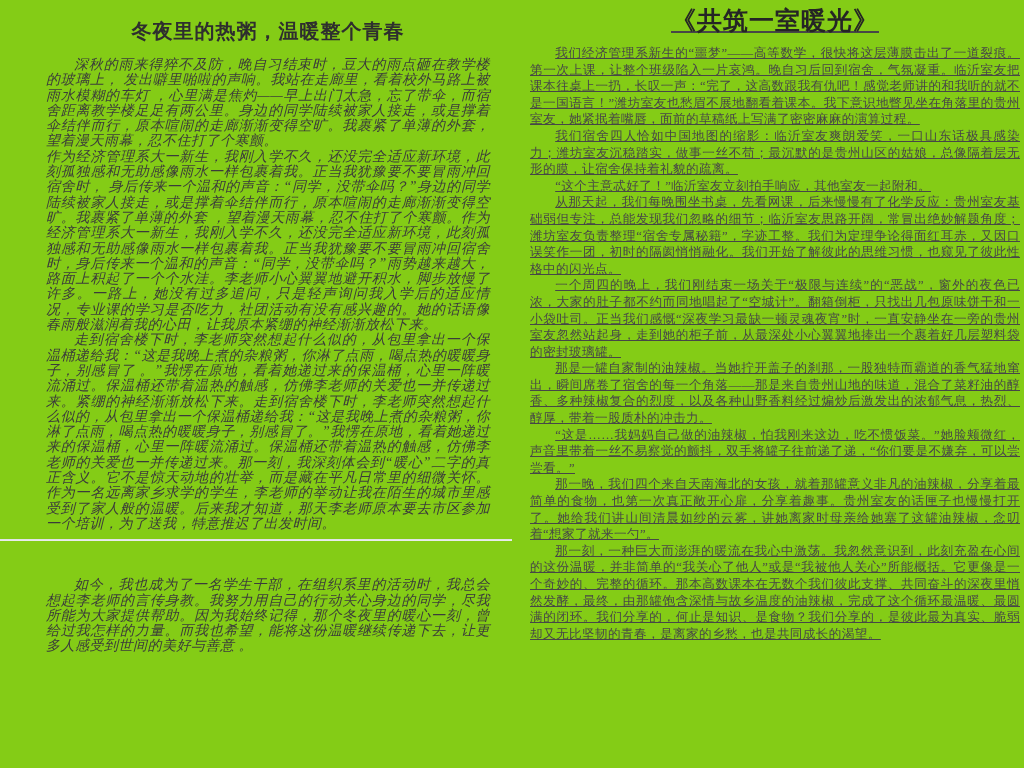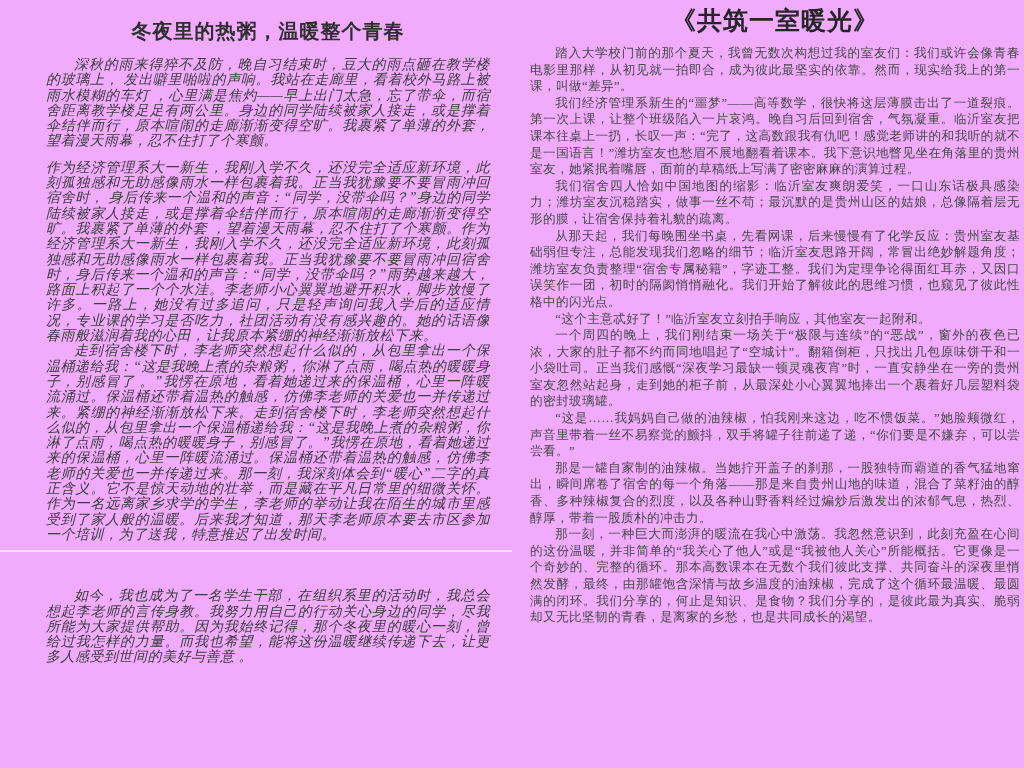--- a/index.html
+++ b/index.html
@@ -4,39 +4,40 @@
 <style>
   html, body {
     margin: 0;
     padding: 0;
     background: #ffffff;
   }
   .spread {
     position: relative;
     width: 1024px;
     height: 768px;
-    background: #f0abfc;
+    background: #84cc16;
     overflow: hidden;
     display: flex;
     font-family: "Liberation Serif", "DejaVu Serif", serif;
   }
   .page {
     box-sizing: border-box;
     height: 768px;
     overflow: hidden;
   }
   .page-left {
     width: 512px;
     padding: 10px 22px 0 46px;
     color: #3b3b3b;
   }
   .page-right {
     width: 512px;
     padding: 2px 4px 0 18px;
     color: #474747;
+    text-decoration: underline;
   }
   .page-left .doc-title {
     font-size: 20px;
     font-weight: bold;
     text-align: center;
     color: #2e2e2e;
     margin: 8px 0 12px 0;
     letter-spacing: 1px;
   }
   .page-right .doc-title {
@@ -58,21 +59,21 @@
   }
   .page-right p {
     margin: 0;
     font-size: 12.6px;
     line-height: 16.6px;
     letter-spacing: 0.4px;
     text-align: justify;
     text-justify: inter-ideograph;
   }
   p.indent { text-indent: 2em; }
-  p.no-indent { text-indent: 0; margin-top: 11px; }
+  p.no-indent { text-indent: 0; }
   .page-break-divider {
     height: 2px;
     background: linear-gradient(to bottom, #dde0e3, #eceeef);
     border: none;
     margin: 8px -22px 0 -46px;
   }
   .footer-para { margin-top: 36px !important; }
 </style>
 </head>
 <body>
@@ -83,25 +84,25 @@
     <div class="doc-title">冬夜里的热粥，温暖整个青春</div>
     <p class="indent">深秋的雨来得猝不及防，晚自习结束时，豆大的雨点砸在教学楼的玻璃上， 发出噼里啪啦的声响。我站在走廊里，看着校外马路上被雨水模糊的车灯 ，心里满是焦灼——早上出门太急，忘了带伞，而宿舍距离教学楼足足有两公里。身边的同学陆续被家人接走，或是撑着伞结伴而行，原本喧闹的走廊渐渐变得空旷。我裹紧了单薄的外套，望着漫天雨幕，忍不住打了个寒颤。</p>
     <p class="no-indent">作为经济管理系大一新生，我刚入学不久，还没完全适应新环境，此刻孤独感和无助感像雨水一样包裹着我。正当我犹豫要不要冒雨冲回宿舍时， 身后传来一个温和的声音：“同学，没带伞吗？”身边的同学陆续被家人接走，或是撑着伞结伴而行，原本喧闹的走廊渐渐变得空旷。我裹紧了单薄的外套 ，望着漫天雨幕，忍不住打了个寒颤。作为经济管理系大一新生，我刚入学不久，还没完全适应新环境，此刻孤独感和无助感像雨水一样包裹着我。正当我犹豫要不要冒雨冲回宿舍时，身后传来一个温和的声音：“同学，没带伞吗？”雨势越来越大，路面上积起了一个个水洼。李老师小心翼翼地避开积水，脚步放慢了许多。一路上，她没有过多追问，只是轻声询问我入学后的适应情况，专业课的学习是否吃力，社团活动有没有感兴趣的。她的话语像春雨般滋润着我的心田，让我原本紧绷的神经渐渐放松下来。</p>
     <p class="indent">走到宿舍楼下时，李老师突然想起什么似的，从包里拿出一个保温桶递给我：“这是我晚上煮的杂粮粥，你淋了点雨，喝点热的暖暖身子，别感冒了 。”我愣在原地，看着她递过来的保温桶，心里一阵暖流涌过。保温桶还带着温热的触感，仿佛李老师的关爱也一并传递过来。紧绷的神经渐渐放松下来。走到宿舍楼下时，李老师突然想起什么似的，从包里拿出一个保温桶递给我：“这是我晚上煮的杂粮粥，你淋了点雨，喝点热的暖暖身子，别感冒了。”我愣在原地，看着她递过来的保温桶，心里一阵暖流涌过。保温桶还带着温热的触感，仿佛李老师的关爱也一并传递过来。那一刻，我深刻体会到“暖心”二字的真正含义。它不是惊天动地的壮举，而是藏在平凡日常里的细微关怀。作为一名远离家乡求学的学生，李老师的举动让我在陌生的城市里感受到了家人般的温暖。后来我才知道，那天李老师原本要去市区参加一个培训，为了送我，特意推迟了出发时间。</p>
     <div class="page-break-divider"></div>
     <p class="indent footer-para">如今，我也成为了一名学生干部，在组织系里的活动时，我总会想起李老师的言传身教。我努力用自己的行动关心身边的同学，尽我所能为大家提供帮助。因为我始终记得，那个冬夜里的暖心一刻，曾给过我怎样的力量。而我也希望，能将这份温暖继续传递下去，让更多人感受到世间的美好与善意 。</p>
   </div>
 
   <div class="page page-right">
     <div class="doc-title">《共筑一室暖光》</div>
-    <p class="indent">踏入大学校门前的那个夏天，我曾无数次构想过我的室友们：我们或许会像青春电影里那样，从初见就一拍即合，成为彼此最坚实的依靠。然而，现实给我上的第一课，叫做“差异”。</p>
     <p class="indent">我们经济管理系新生的“噩梦”——高等数学，很快将这层薄膜击出了一道裂痕。第一次上课，让整个班级陷入一片哀鸿。晚自习后回到宿舍，气氛凝重。临沂室友把课本往桌上一扔，长叹一声：“完了，这高数跟我有仇吧！感觉老师讲的和我听的就不是一国语言！”潍坊室友也愁眉不展地翻看着课本。我下意识地瞥见坐在角落里的贵州室友，她紧抿着嘴唇，面前的草稿纸上写满了密密麻麻的演算过程。</p>
     <p class="indent">我们宿舍四人恰如中国地图的缩影：临沂室友爽朗爱笑，一口山东话极具感染力；潍坊室友沉稳踏实，做事一丝不苟；最沉默的是贵州山区的姑娘，总像隔着层无形的膜，让宿舍保持着礼貌的疏离。</p>
+    <p class="indent">“这个主意忒好了！”临沂室友立刻拍手响应，其他室友一起附和。</p>
     <p class="indent">从那天起，我们每晚围坐书桌，先看网课，后来慢慢有了化学反应：贵州室友基础弱但专注，总能发现我们忽略的细节；临沂室友思路开阔，常冒出绝妙解题角度；潍坊室友负责整理“宿舍专属秘籍”，字迹工整。我们为定理争论得面红耳赤，又因口误笑作一团，初时的隔阂悄悄融化。我们开始了解彼此的思维习惯，也窥见了彼此性格中的闪光点。</p>
-    <p class="indent">“这个主意忒好了！”临沂室友立刻拍手响应，其他室友一起附和。</p>
     <p class="indent">一个周四的晚上，我们刚结束一场关于“极限与连续”的“恶战”，窗外的夜色已浓，大家的肚子都不约而同地唱起了“空城计”。翻箱倒柜，只找出几包原味饼干和一小袋吐司。正当我们感慨“深夜学习最缺一顿灵魂夜宵”时，一直安静坐在一旁的贵州室友忽然站起身，走到她的柜子前，从最深处小心翼翼地捧出一个裹着好几层塑料袋的密封玻璃罐。</p>
+    <p class="indent">那是一罐自家制的油辣椒。当她拧开盖子的刹那，一股独特而霸道的香气猛地窜出，瞬间席卷了宿舍的每一个角落——那是来自贵州山地的味道，混合了菜籽油的醇香、多种辣椒复合的烈度，以及各种山野香料经过煸炒后激发出的浓郁气息，热烈、醇厚，带着一股质朴的冲击力。</p>
     <p class="indent">“这是……我妈妈自己做的油辣椒，怕我刚来这边，吃不惯饭菜。”她脸颊微红，声音里带着一丝不易察觉的颤抖，双手将罐子往前递了递，“你们要是不嫌弃，可以尝尝看。”</p>
-    <p class="indent">那是一罐自家制的油辣椒。当她拧开盖子的刹那，一股独特而霸道的香气猛地窜出，瞬间席卷了宿舍的每一个角落——那是来自贵州山地的味道，混合了菜籽油的醇香、多种辣椒复合的烈度，以及各种山野香料经过煸炒后激发出的浓郁气息，热烈、醇厚，带着一股质朴的冲击力。</p>
+    <p class="indent">那一晚，我们四个来自天南海北的女孩，就着那罐意义非凡的油辣椒，分享着最简单的食物，也第一次真正敞开心扉，分享着趣事。贵州室友的话匣子也慢慢打开了。她给我们讲山间清晨如纱的云雾，讲她离家时母亲给她塞了这罐油辣椒，念叨着“想家了就来一勺”。</p>
     <p class="indent">那一刻，一种巨大而澎湃的暖流在我心中激荡。我忽然意识到，此刻充盈在心间的这份温暖，并非简单的“我关心了他人”或是“我被他人关心”所能概括。它更像是一个奇妙的、完整的循环。那本高数课本在无数个我们彼此支撑、共同奋斗的深夜里悄然发酵，最终，由那罐饱含深情与故乡温度的油辣椒，完成了这个循环最温暖、最圆满的闭环。我们分享的，何止是知识、是食物？我们分享的，是彼此最为真实、脆弱却又无比坚韧的青春，是离家的乡愁，也是共同成长的渴望。</p>
 
   </div>
 
 </div>
 
 </body></html>

